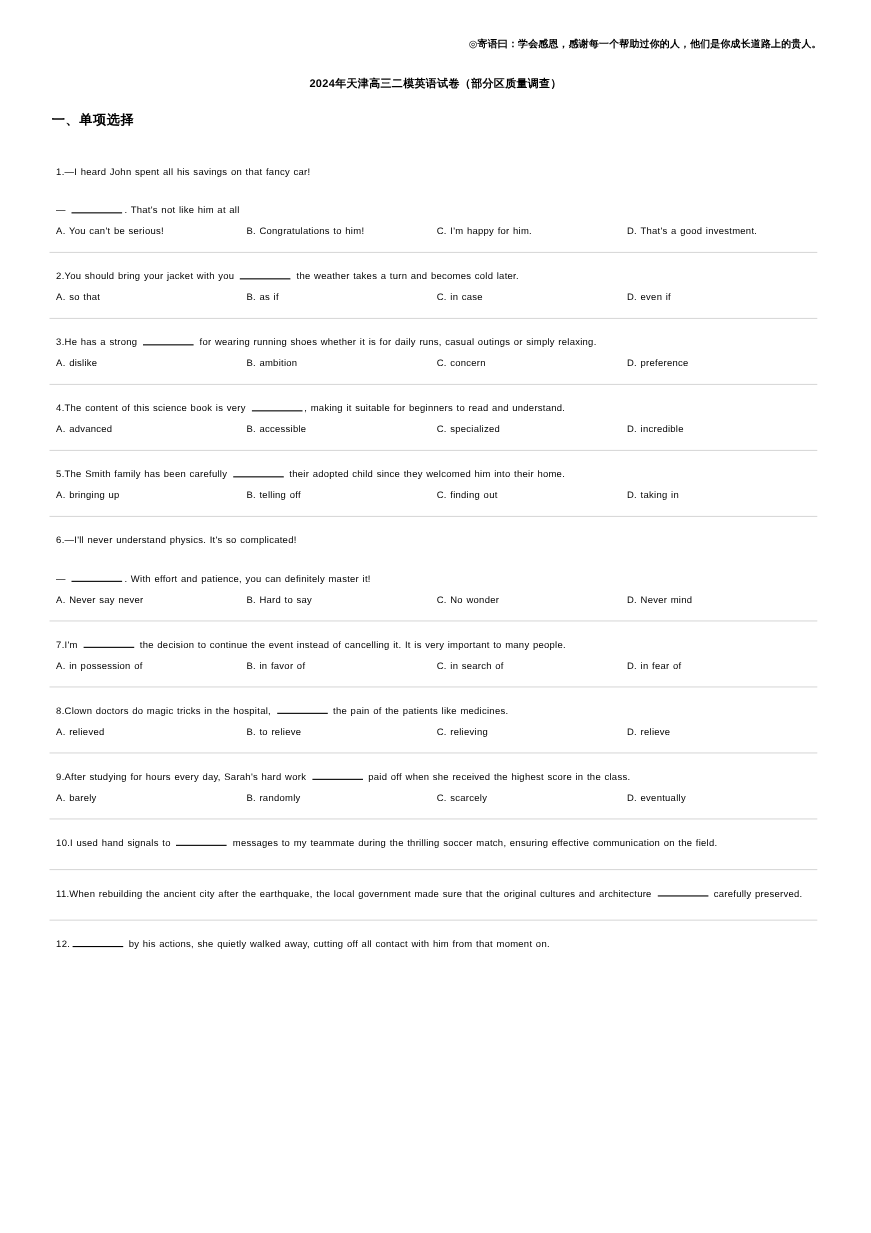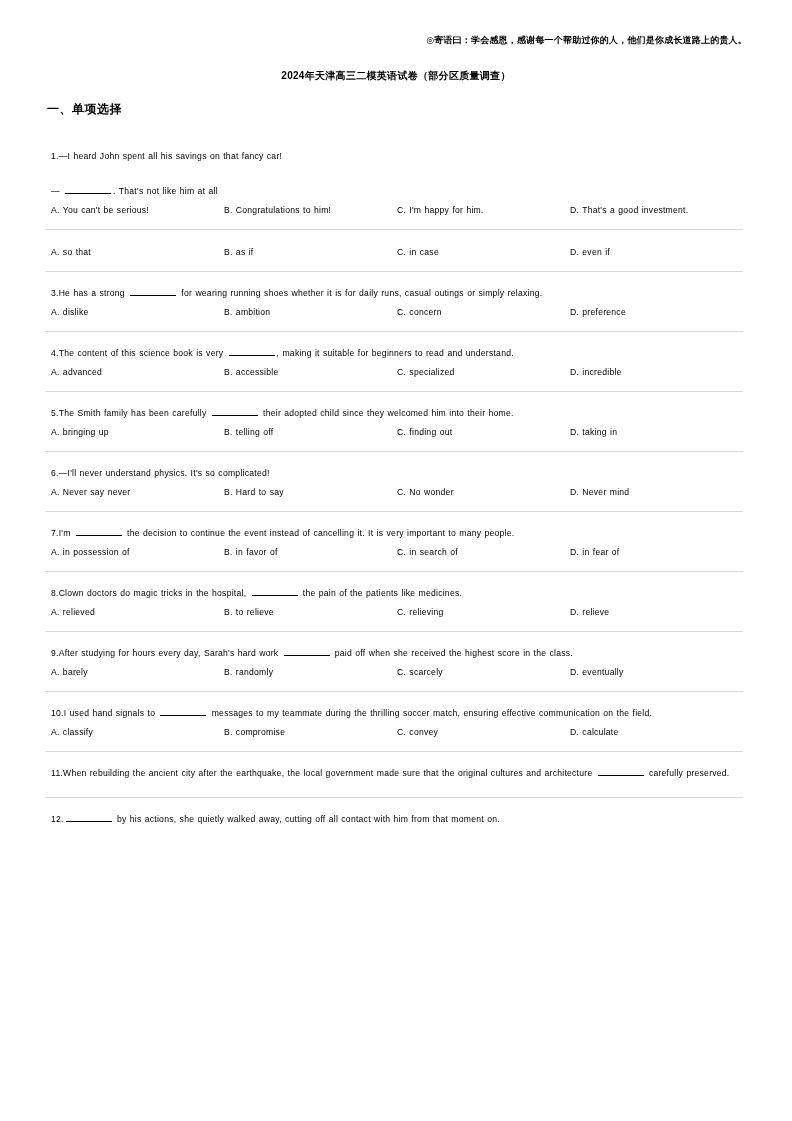--- a/index.html
+++ b/index.html
@@ -116,20 +116,21 @@
         <div class="opt">A. You can't be serious!</div>
         <div class="opt">B. Congratulations to him!</div>
         <div class="opt">C. I'm happy for him.</div>
         <div class="opt">D. That's a good investment.</div>
       </div>
       <div class="sep"></div>
     </div>
     <div class="q-gap"></div>
 
     <div class="question">
+      <div class="stem"><span>2.You should bring your jacket with you </span><span class="blank"></span><span> the weather takes a turn and becomes cold later.</span></div>
       <div class="opts">
         <div class="opt">A. so that</div>
         <div class="opt">B. as if</div>
         <div class="opt">C. in case</div>
         <div class="opt">D. even if</div>
       </div>
       <div class="sep"></div>
     </div>
     <div class="q-gap"></div>
 
@@ -164,20 +165,21 @@
         <div class="opt">B. telling off</div>
         <div class="opt">C. finding out</div>
         <div class="opt">D. taking in</div>
       </div>
       <div class="sep"></div>
     </div>
     <div class="q-gap"></div>
 
     <div class="question">
       <div class="stem">6.—I'll never understand physics. It's so complicated!</div>
+      <div class="stem second"><span>— </span><span class="blank"></span><span>. With effort and patience, you can definitely master it!</span></div>
       <div class="opts">
         <div class="opt">A. Never say never</div>
         <div class="opt">B. Hard to say</div>
         <div class="opt">C. No wonder</div>
         <div class="opt">D. Never mind</div>
       </div>
       <div class="sep"></div>
     </div>
     <div class="q-gap"></div>
 
@@ -212,26 +214,20 @@
         <div class="opt">B. randomly</div>
         <div class="opt">C. scarcely</div>
         <div class="opt">D. eventually</div>
       </div>
       <div class="sep"></div>
     </div>
     <div class="q-gap"></div>
 
     <div class="question">
       <div class="stem"><span>10.I used hand signals to </span><span class="blank"></span><span> messages to my teammate during the thrilling soccer match, ensuring effective communication on the field.</span></div>
-      <div class="opts">
-        <div class="opt">A. classify</div>
-        <div class="opt">B. compromise</div>
-        <div class="opt">C. convey</div>
-        <div class="opt">D. calculate</div>
-      </div>
       <div class="sep"></div>
     </div>
     <div class="q-gap"></div>
 
     <div class="question">
       <div class="stem"><span>11.When rebuilding the ancient city after the earthquake, the local government made sure that the original cultures and architecture </span><span class="blank"></span><span> carefully preserved.</span></div>
       <div class="sep"></div>
     </div>
     <div class="q-gap"></div>
 

